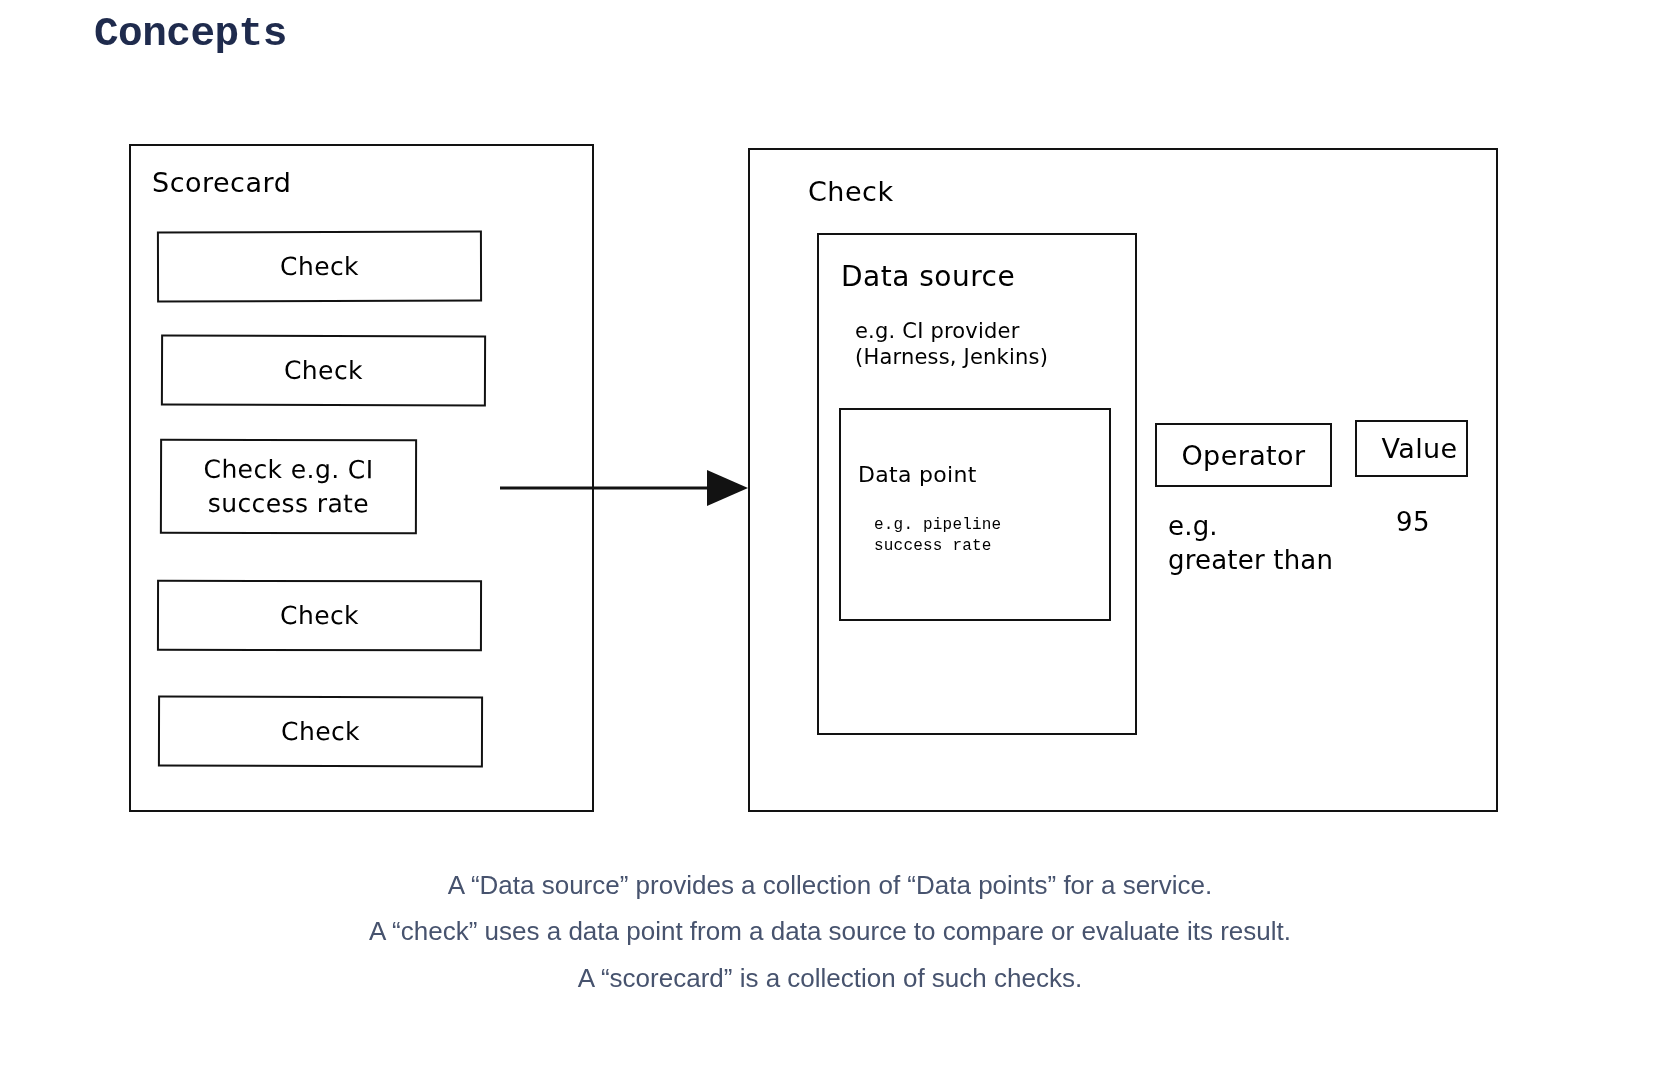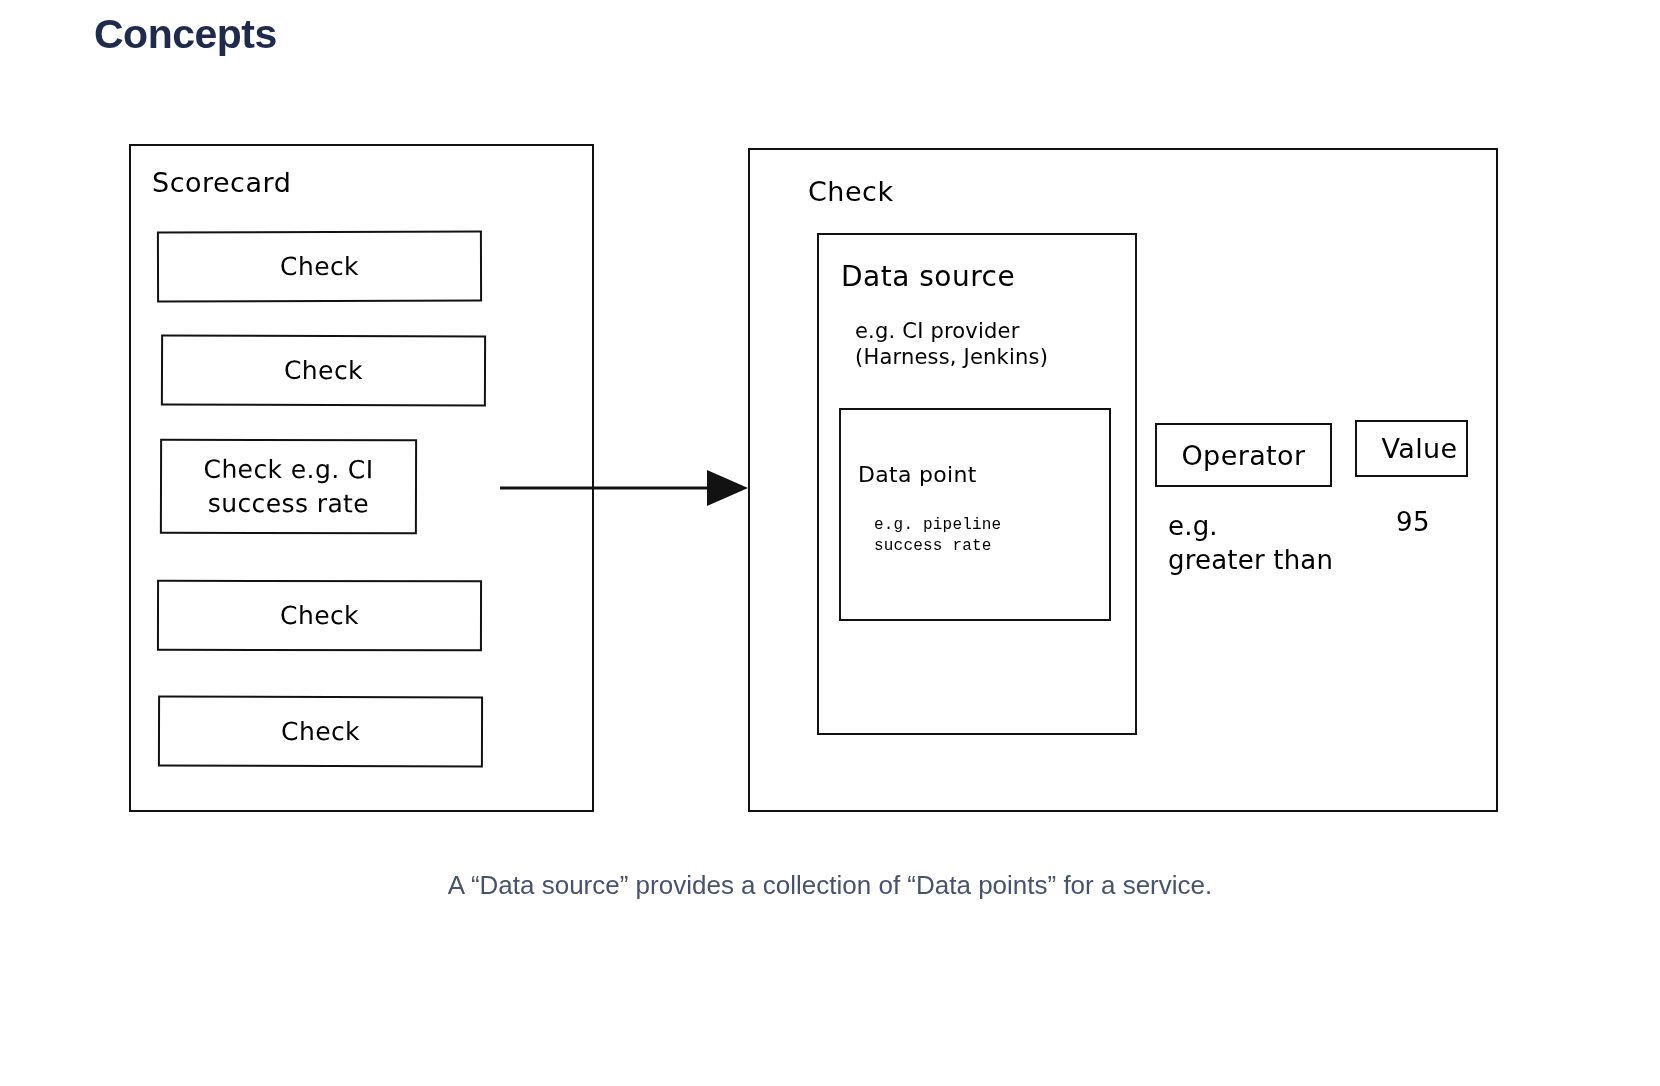--- a/index.html
+++ b/index.html
@@ -11,21 +11,21 @@
     width: 1660px; height: 1086px;
     position: relative;
     font-family: "DejaVu Sans", sans-serif;
     overflow: hidden;
   }
 
   
   #page-title {
     position: absolute;
     left: 94px; top: 10px;
-    font-family: Liberation Sans, sans-serif;
+    font-family: Liberation Mono, monospace;
     font-size: 41px;
     font-weight: bold;
     color: #1f2b4d;
     letter-spacing: -0.5px;
     line-height: 1.2;
   }
 
   
   #diagram {
     position: absolute;
@@ -220,13 +220,15 @@
   <div class="hand" id="operator-eg">e.g.
 greater than</div>
 
   <div class="hand pill" id="value-box">Value</div>
   <div class="hand" id="value-eg">95</div>
 
 </div>
 
 <div id="caption">
   <span class="cap-line">A “Data source” provides a collection of “Data points” for a service.</span>
+  <span class="cap-line">A “check” uses a data point from a data source to compare or evaluate its result.</span>
+  <span class="cap-line">A “scorecard” is a collection of such checks.</span>
 </div>
 
 </body></html>

